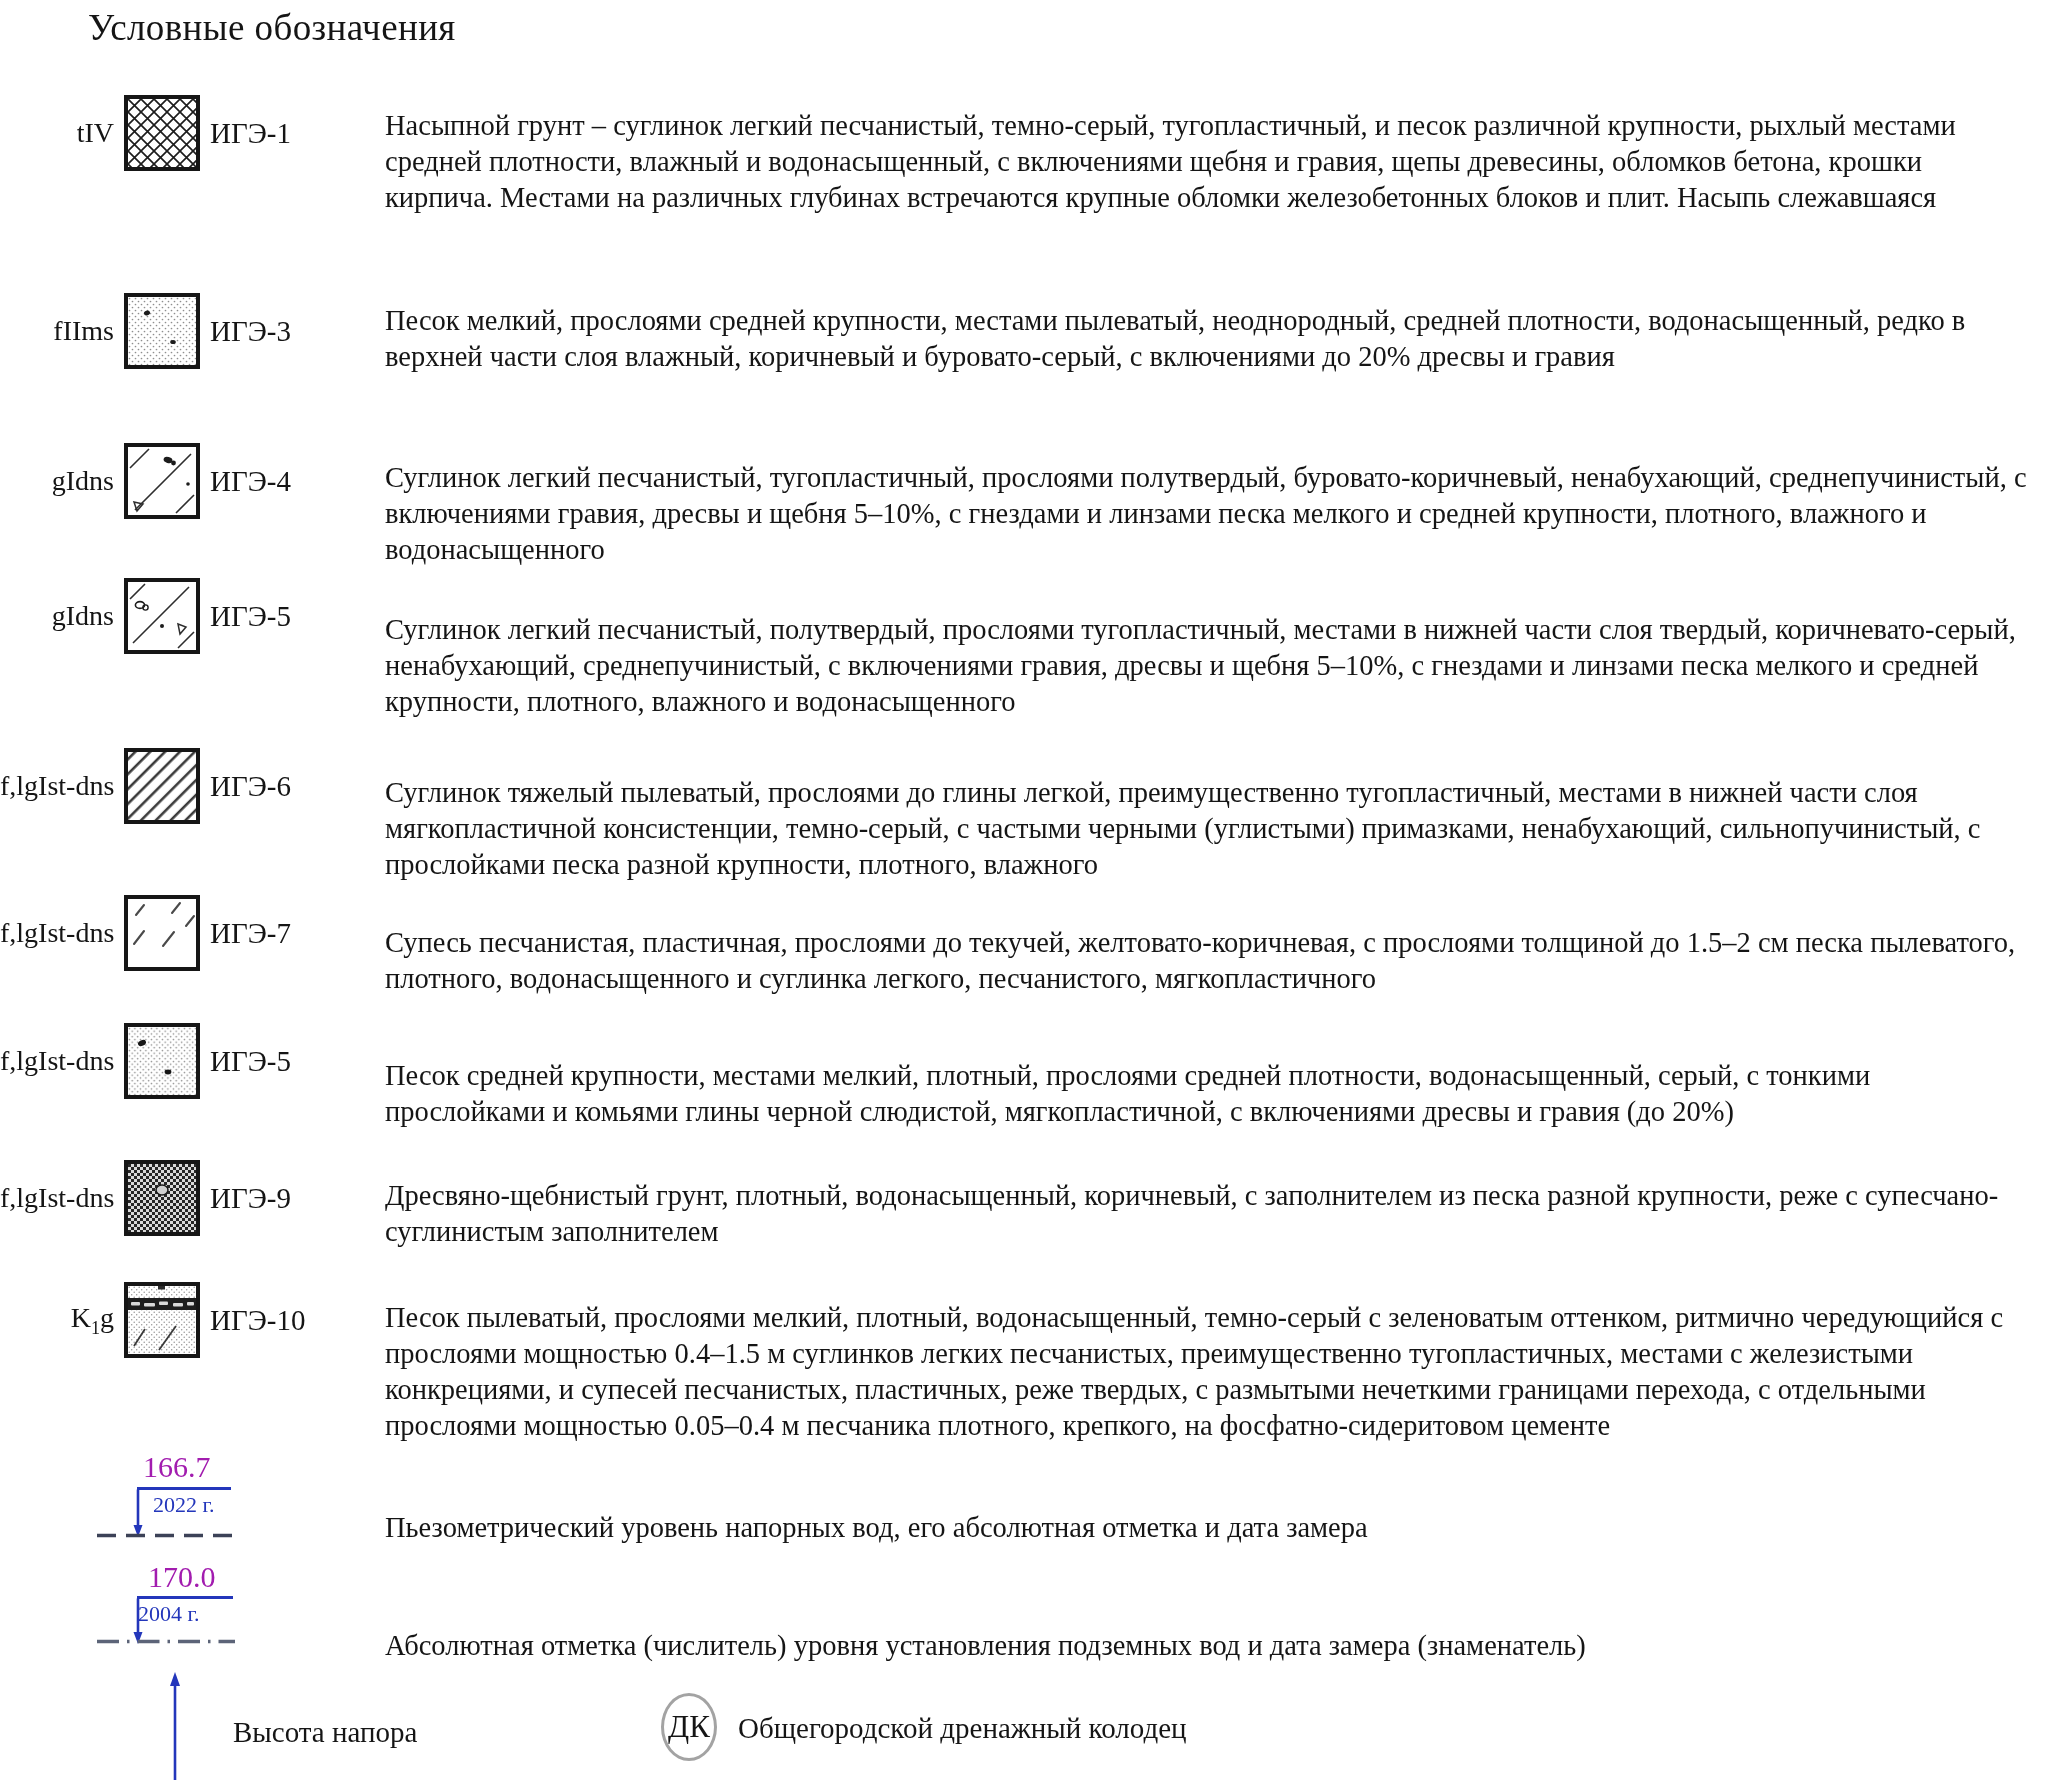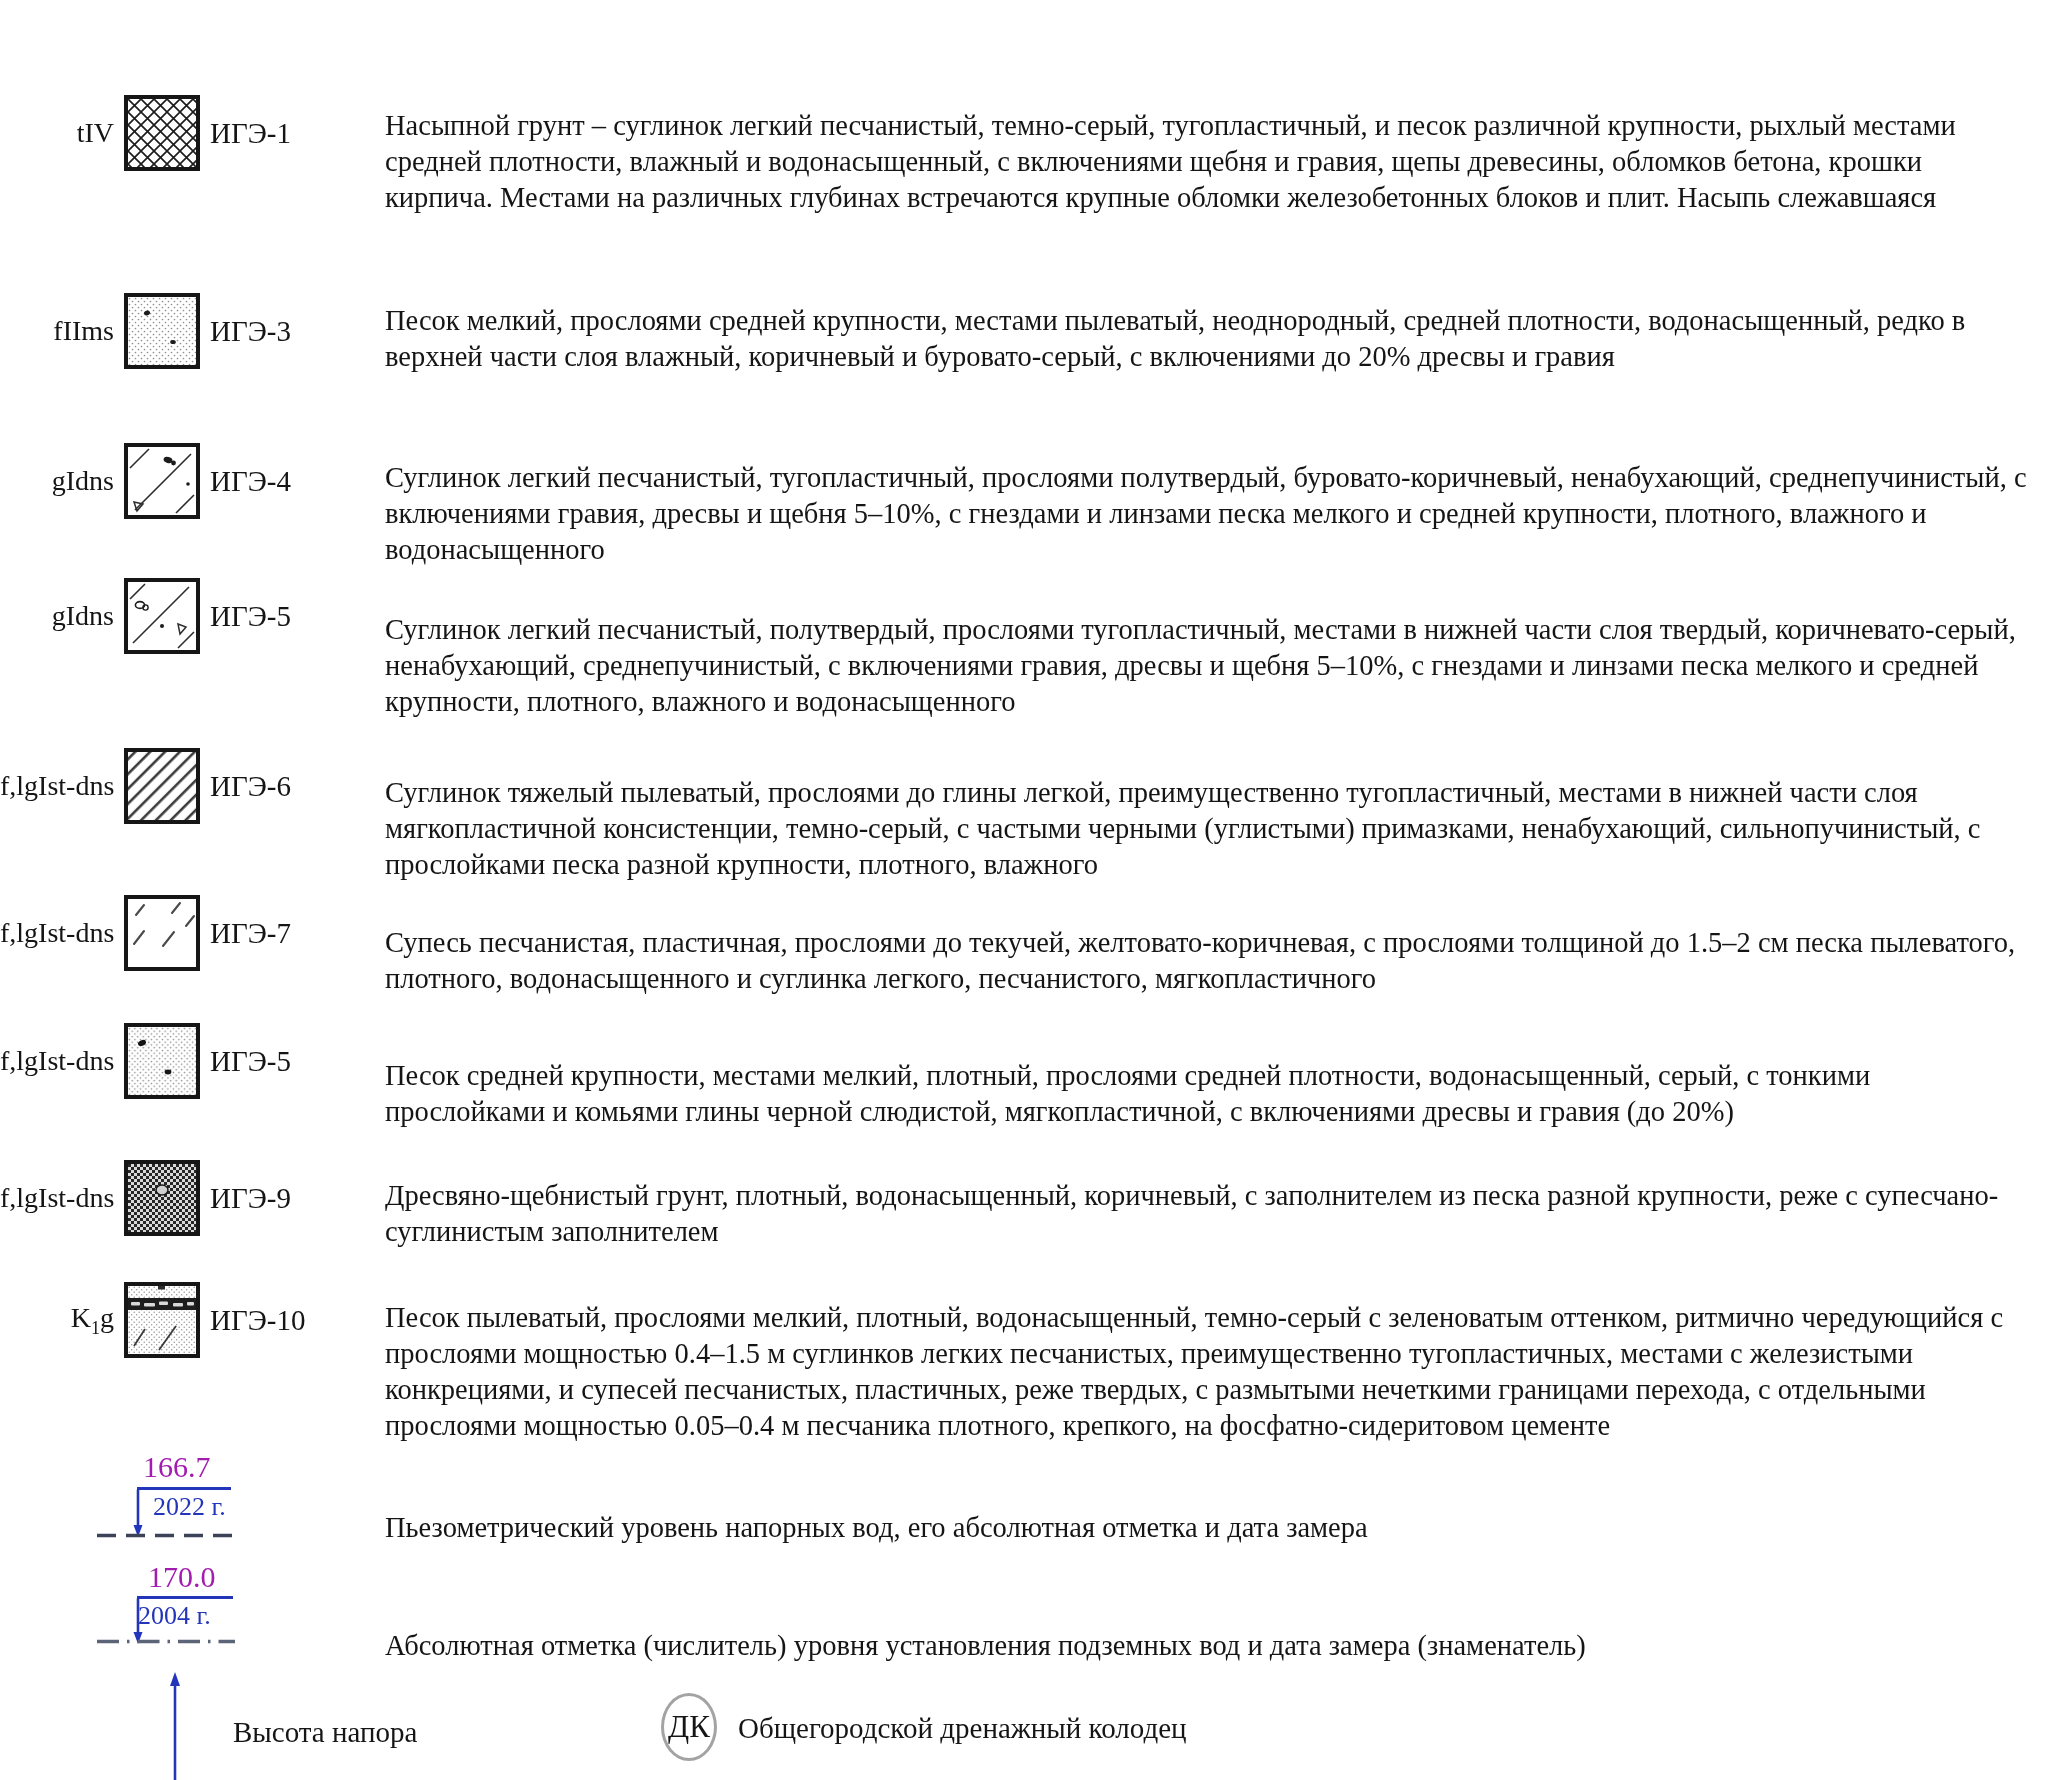--- a/index.html
+++ b/index.html
@@ -19,37 +19,38 @@
   .swatch {
     margin-left: 10px; width: 76px; height: 76px; border: 4px solid #161616;
     background: #fff; flex: none; display: block; overflow: hidden;
   }
   .swatch svg { display: block; }
   .ige { margin-left: 10px; font-size: 29px; white-space: nowrap; }
 
   .desc { position: absolute; left: 385px; width: 1645px; font-size: 28.5px; line-height: 36px; margin-top: 24px; }
 
   .wl-num  { position: absolute; font-size: 30px; color: #a21caf; }
-  .wl-date { position: absolute; font-size: 26px; color: #2336bb; }
+  .wl-date { position: absolute; font-size: 22px; color: #2336bb; }
   .hline   { position: absolute; height: 3px; background: #2336bb; }
   .svg-abs { position: absolute; }
 
   .arrow-label { position: absolute; font-size: 29px; }
   .well-circle {
     position: absolute; width: 56px; height: 68px; border: 3px solid #a3a3a3;
     border-radius: 50%; display: flex; align-items: center; justify-content: center;
     font-size: 31px;
   }
   .well-label { position: absolute; font-size: 29px; }
 </style>
 </head>
 <body>
 
 <div class="page">
 
+  <div class="title">Условные обозначения</div>
 
   <div class="sym-group" style="top:95px">
     <span class="code">tIV</span>
     <span class="swatch">
       <svg width="68" height="68" viewBox="0 0 68 68">
         <defs>
             <pattern id="p1" width="13" height="13" patternUnits="userSpaceOnUse">
           <path d="M0 0L13 13M13 0L0 13" stroke="#1d1d1d" stroke-width="1.7" fill="none"></path>
         </pattern>
           </defs>

